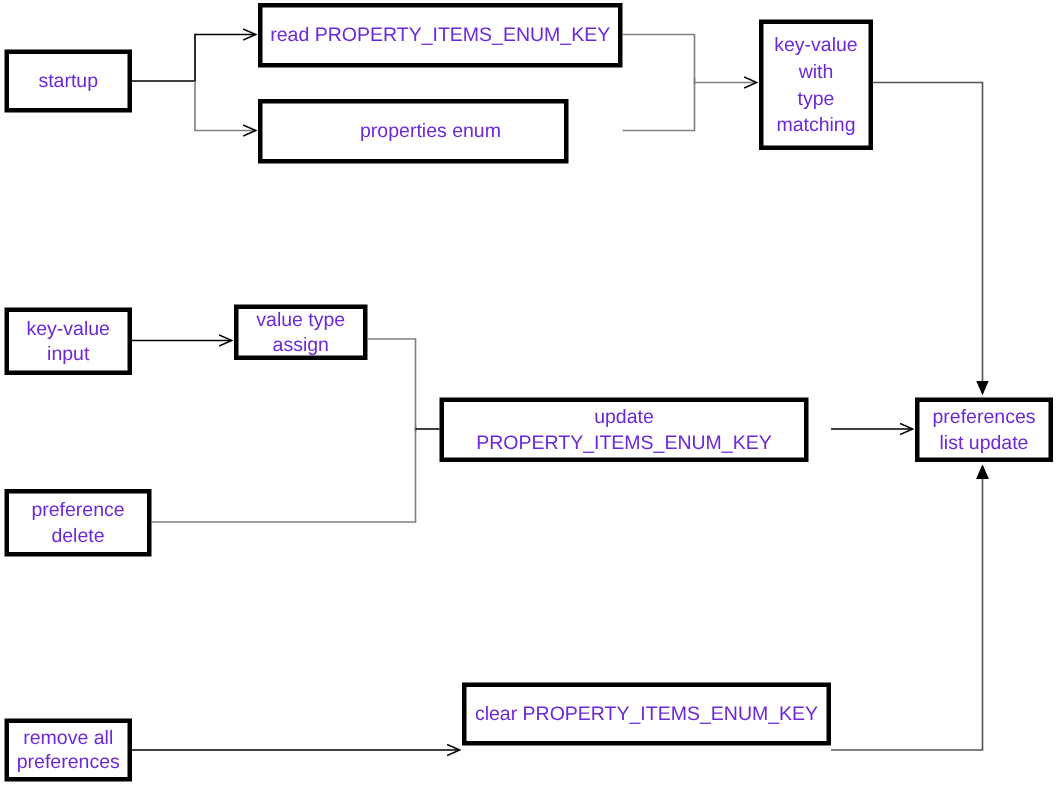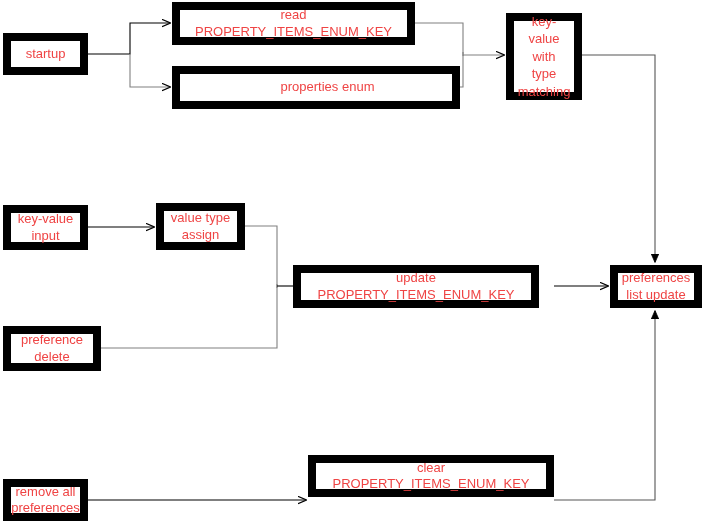--- a/index.html
+++ b/index.html
@@ -23,26 +23,26 @@
     left: 0;
     top: 0;
     width: 704px;
     height: 526px;
     pointer-events: none;
   }
   .node {
     position: absolute;
     box-sizing: border-box;
     background: #ffffff;
-    border: 8px solid #f97316;
+    border: 3px solid #f97316;
     display: flex;
     align-items: center;
     justify-content: center;
     text-align: center;
-    color: #ef4444;
+    color: #6d28d9;
     font-size: 13px;
     line-height: 1.25;
     padding: 2px 5px;
     z-index: 2;
   }
   .node .lbl {
     display: block;
     white-space: pre-line;
   }
   .node.tall {
@@ -94,37 +94,37 @@
   </svg>
 
   <div class="node" id="n-startup" style="left: 3px; top: 33px; width: 85px; height: 42px; border-color: rgb(0, 0, 0); background: rgb(255, 255, 255);">
     <span class="lbl">startup</span>
   </div>
 
   <div class="node" id="n-read_key" style="left: 172px; top: 2px; width: 243px; height: 43px; border-color: rgb(0, 0, 0); background: rgb(255, 255, 255);">
     <span class="lbl">read PROPERTY_ITEMS_ENUM_KEY</span>
   </div>
 
-  <div class="node" id="n-props_enum" style="left: 172px; top: 66px; width: 288px; height: 43px; border-color: rgb(0, 0, 0); background: rgb(255, 255, 255); padding-left: 28px;">
+  <div class="node" id="n-props_enum" style="left: 172px; top: 66px; width: 207px; height: 43px; border-color: rgb(0, 0, 0); background: rgb(255, 255, 255); padding-left: 28px;">
     <span class="lbl">properties enum</span>
   </div>
 
   <div class="node tall" id="n-kv_type_match" style="left: 506px; top: 13px; width: 76px; height: 87px; border-color: rgb(0, 0, 0); background: rgb(255, 255, 255);">
     <span class="lbl">key-value
 with
 type
 matching</span>
   </div>
 
   <div class="node" id="n-kv_input" style="left: 3px; top: 205px; width: 85px; height: 45px; border-color: rgb(0, 0, 0); background: rgb(255, 255, 255);">
     <span class="lbl">key-value
 input</span>
   </div>
 
-  <div class="node" id="n-value_type" style="left: 156px; top: 203px; width: 89px; height: 47px; border-color: rgb(0, 0, 0); background: rgb(255, 255, 255);">
+  <div class="node" id="n-value_type" style="left: 156px; top: 203px; width: 89px; height: 37px; border-color: rgb(0, 0, 0); background: rgb(255, 255, 255);">
     <span class="lbl">value type
 assign</span>
   </div>
 
   <div class="node" id="n-pref_delete" style="left: 3px; top: 326px; width: 98px; height: 45px; border-color: rgb(0, 0, 0); background: rgb(255, 255, 255);">
     <span class="lbl">preference
 delete</span>
   </div>
 
   <div class="node" id="n-update_key" style="left: 293px; top: 265px; width: 246px; height: 43px; border-color: rgb(0, 0, 0); background: rgb(255, 255, 255);">

